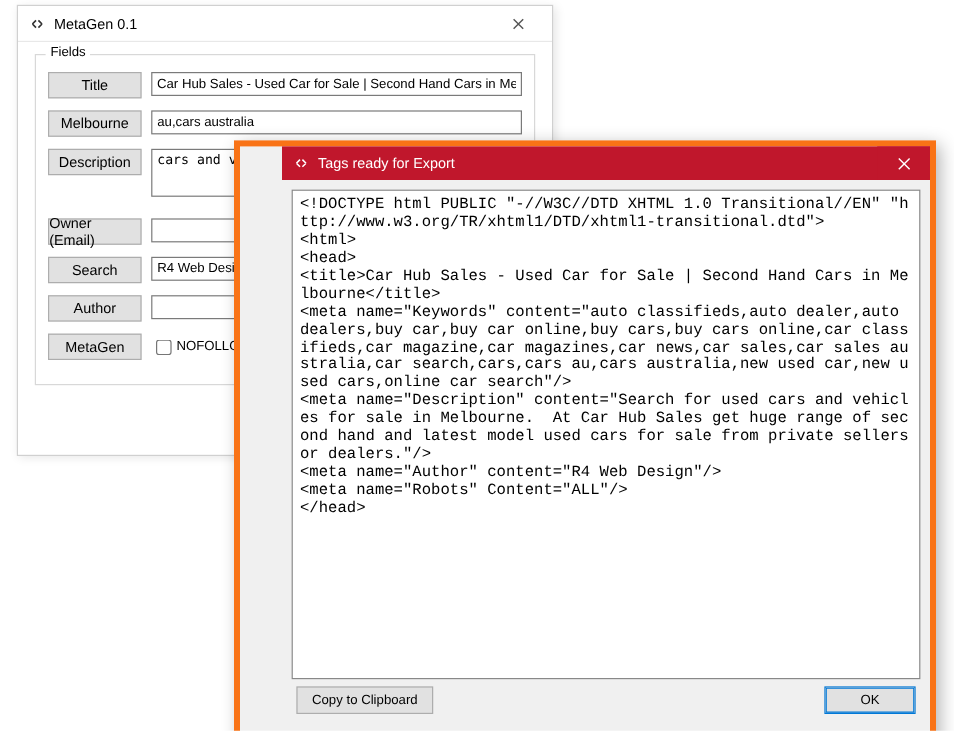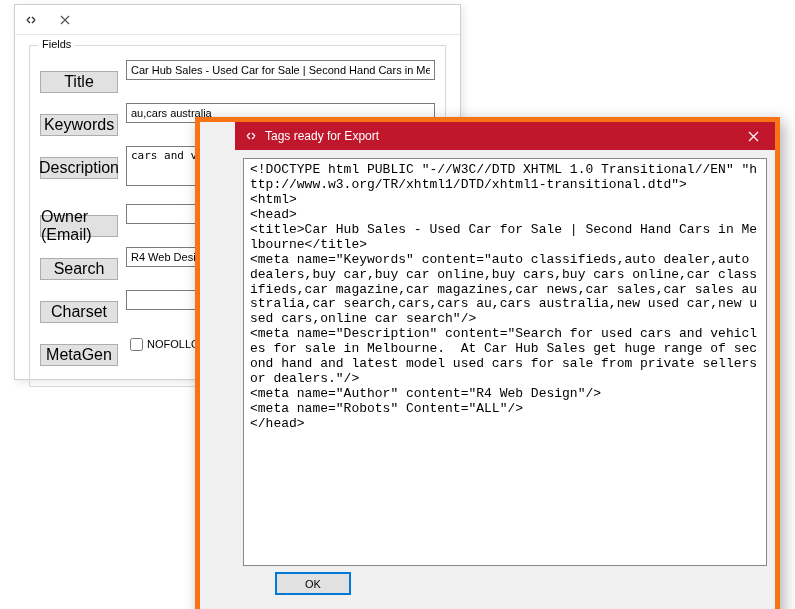--- a/index.html
+++ b/index.html
@@ -87,29 +87,28 @@
   .row {
     display: flex;
     align-items: flex-start;
     margin-bottom: 10px;
   }
   .row .label-btn {
     width: 78px;
     height: 22px;
     border: 1px solid #adadad;
     background: #e1e1e1;
-    font-size: 16px;
+    font-size: 12px;
     color: #000;
     display: flex;
     align-items: center;
     justify-content: center;
     margin-right: 8px;
     flex-shrink: 0;
     cursor: default;
-    margin-top: 11px;
   }
   .row input[type=text] {
     flex: 1;
     height: 20px;
     border: 1px solid #7a7a7a;
     background: #fff;
     font-size: 11px;
     color: #000;
     padding: 0 4px;
   }
@@ -218,57 +217,58 @@
 </head>
 <body>
 
 <div class="main-window">
   <div class="titlebar">
     <span class="icon">
       <svg width="14" height="14" viewBox="0 0 14 14">
           <path d="M3 7 L6 4 M3 7 L6 10 M11 7 L8 4 M11 7 L8 10" stroke="#333" stroke-width="1.4" fill="none"></path>
         </svg>
     </span>
+    <span class="title">MetaGen 0.1</span>
     <span class="close">
       <svg width="10" height="10" viewBox="0 0 10 10">
           <path d="M1 1 L9 9 M9 1 L1 9" stroke="#555" stroke-width="1.2"></path>
         </svg>
     </span>
   </div>
   <div class="client">
     <div class="fieldset">
       <span class="legend">Fields</span>
 
       <div class="row">
         <div class="label-btn">Title</div>
         <input type="text" value="Car Hub Sales - Used Car for Sale | Second Hand Cars in Melbo" style="">
       </div>
 
       <div class="row">
-        <div class="label-btn">Keywords</div>
+        <div class="label-btn">Melbourne</div>
         <input type="text" value="au,cars australia" style="">
       </div>
 
       <div class="row">
         <div class="label-btn">Description</div>
         <textarea style="">cars and vehicle</textarea>
       </div>
 
       <div class="row" style="margin-top:18px">
         <div class="label-btn">Owner (Email)</div>
         <input type="text" value="" style="">
       </div>
 
       <div class="row">
         <div class="label-btn">Search</div>
         <input type="text" value="R4 Web Design" style="">
       </div>
 
       <div class="row">
-        <div class="label-btn">Charset</div>
+        <div class="label-btn">Author</div>
         <input type="text" value="" style="">
       </div>
 
       <div class="row">
         <div class="label-btn">MetaGen</div>
         <label class="checkbox-wrap">
           <input type="checkbox" style="">
           <span>NOFOLLOW</span>
         </label>
       </div>
@@ -295,16 +295,17 @@
     <div class="output-box">&lt;!DOCTYPE html PUBLIC "-//W3C//DTD XHTML 1.0 Transitional//EN" "http://www.w3.org/TR/xhtml1/DTD/xhtml1-transitional.dtd"&gt;
 &lt;html&gt;
 &lt;head&gt;
 &lt;title&gt;Car Hub Sales - Used Car for Sale | Second Hand Cars in Melbourne&lt;/title&gt;
 &lt;meta name="Keywords" content="auto classifieds,auto dealer,auto dealers,buy car,buy car online,buy cars,buy cars online,car classifieds,car magazine,car magazines,car news,car sales,car sales australia,car search,cars,cars au,cars australia,new used car,new used cars,online car search"/&gt;
 &lt;meta name="Description" content="Search for used cars and vehicles for sale in Melbourne.  At Car Hub Sales get huge range of second hand and latest model used cars for sale from private sellers or dealers."/&gt;
 &lt;meta name="Author" content="R4 Web Design"/&gt;
 &lt;meta name="Robots" Content="ALL"/&gt;
 &lt;/head&gt;</div>
     <div class="dlg-buttons">
+      <div class="btn">Copy to Clipboard</div>
       <div class="btn default">OK</div>
     </div>
   </div>
 </div>
 
 </body></html>

